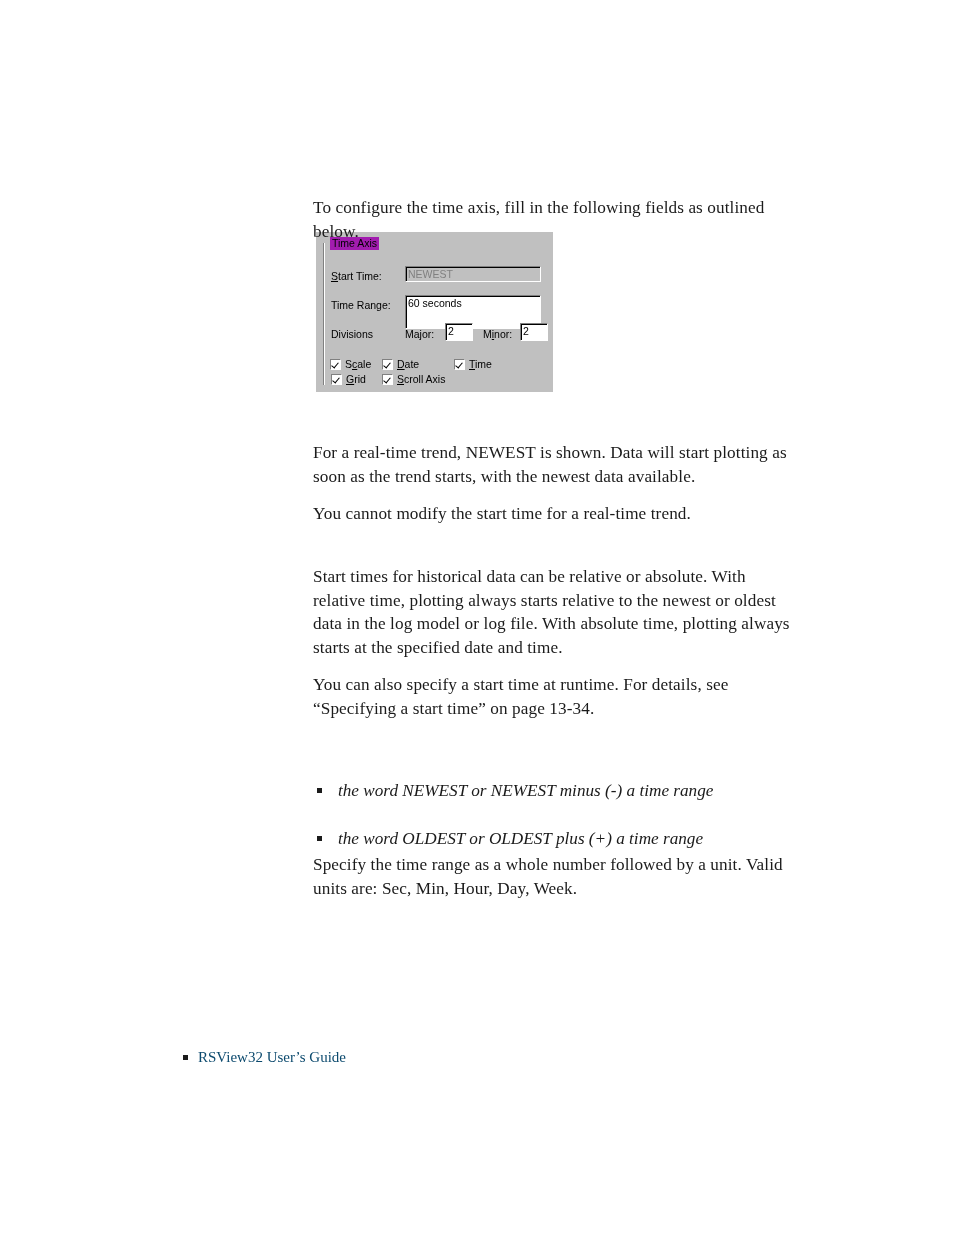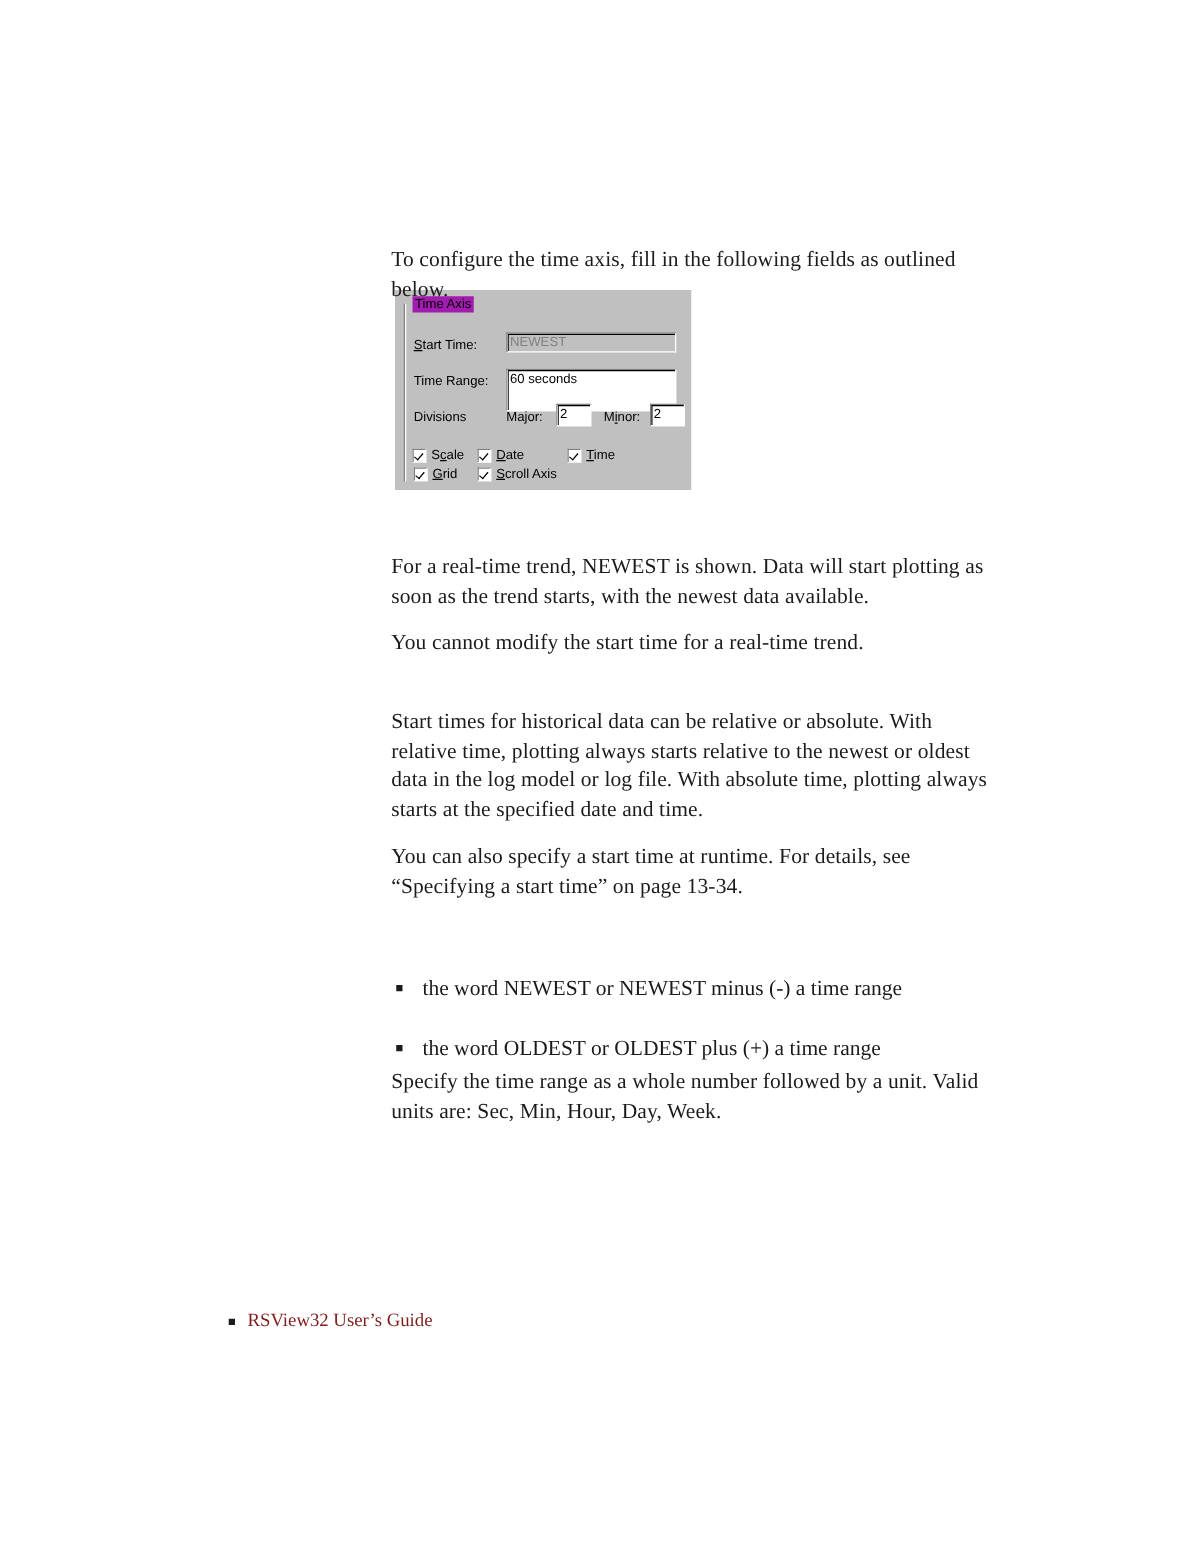--- a/index.html
+++ b/index.html
@@ -43,20 +43,21 @@
     margin: 0;
     padding: 0;
     list-style: none;
   }
   ul.bullets li {
     position: relative;
     padding-left: 25px;
     font-size: 17.2px;
     line-height: 23.5px;
     margin-bottom: 24px;
+    font-style: italic;
   }
   ul.bullets li:last-child { margin-bottom: 0; }
   ul.bullets li .sq {
     position: absolute;
     left: 4px;
     top: 9px;
     width: 5px;
     height: 5px;
     background: #1b1b1b;
   }
@@ -168,21 +169,21 @@
   }
   .cblabel u { text-decoration: underline; }
 
   
   .footer {
     position: absolute;
     left: 183px;
     top: 1047px;
     font-size: 15px;
     line-height: 20px;
-    color: #7f1d1d;
+    color: #0c4a6e;
     display: flex;
     align-items: center;
   }
   .footer .sq {
     width: 5px;
     height: 5px;
     background: #1b1b1b;
     margin-right: 10px;
     flex: 0 0 auto;
   }

